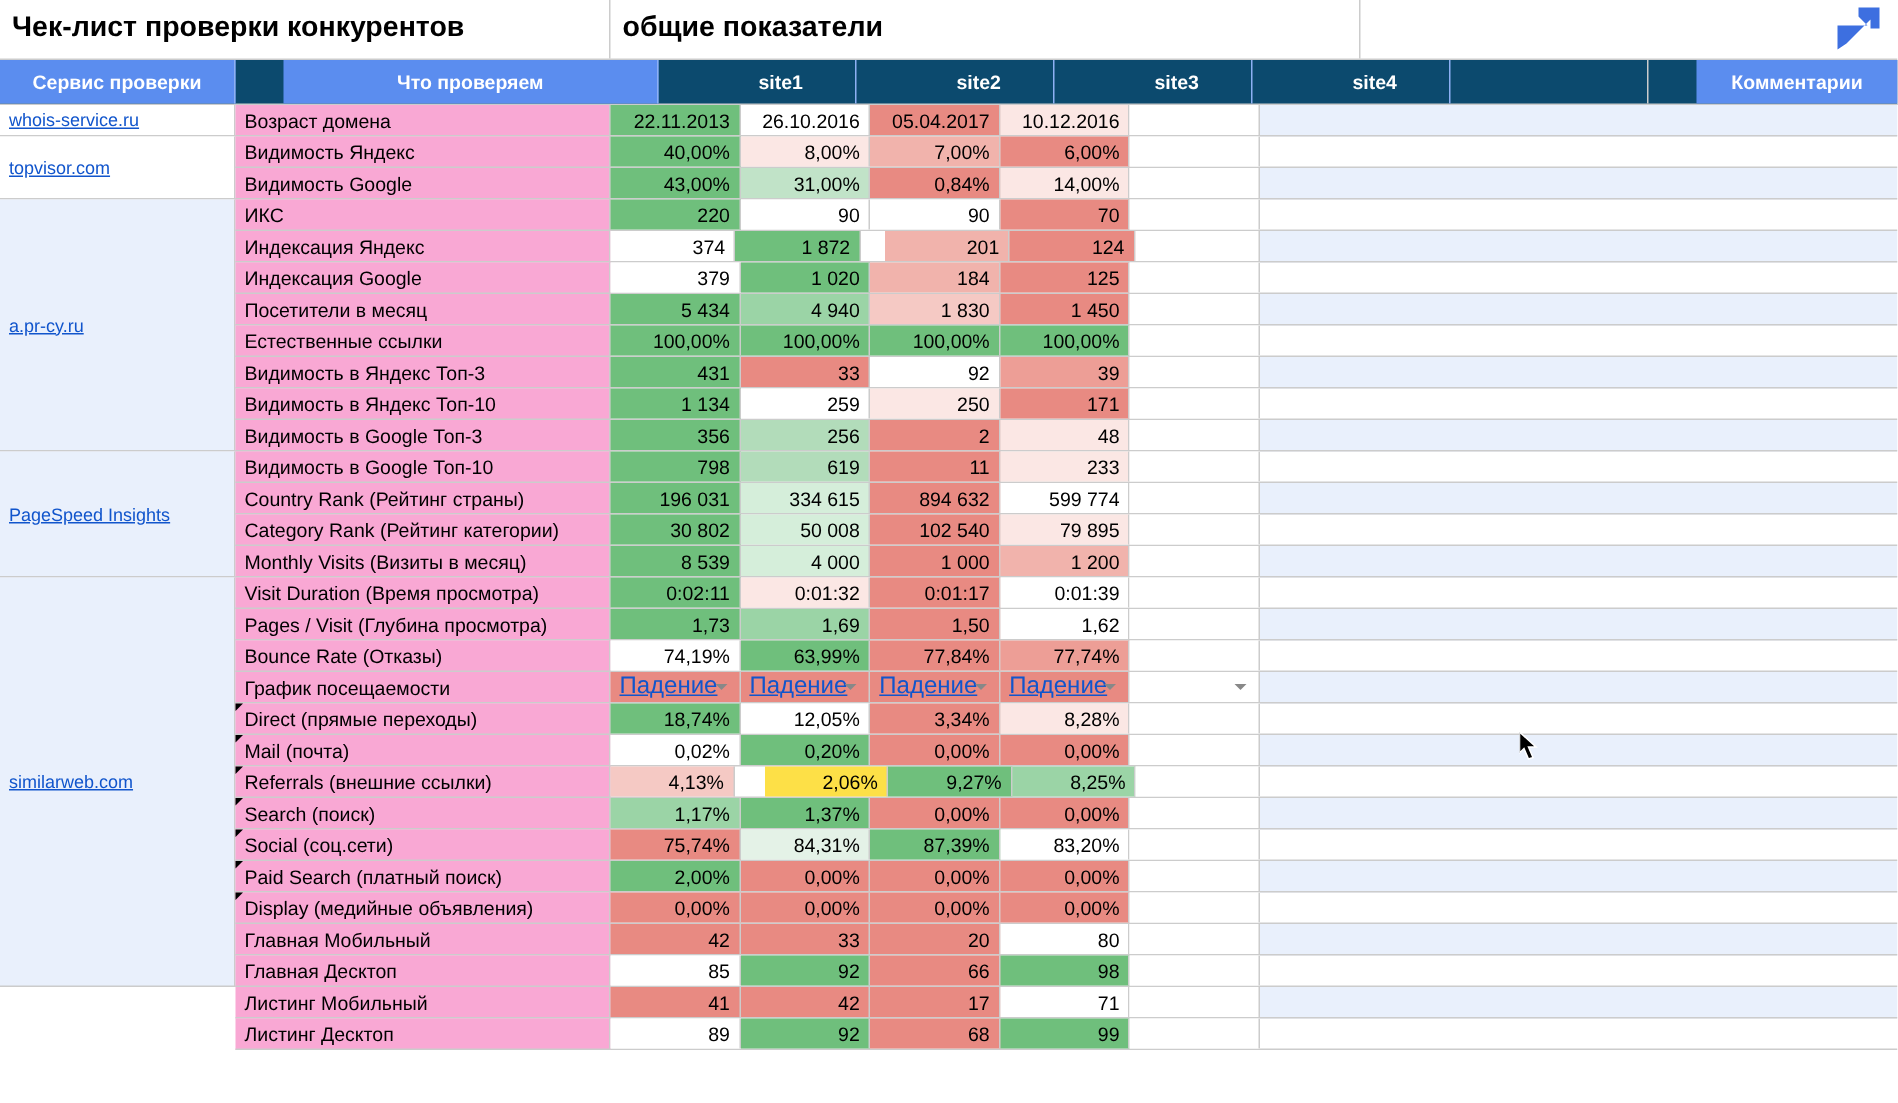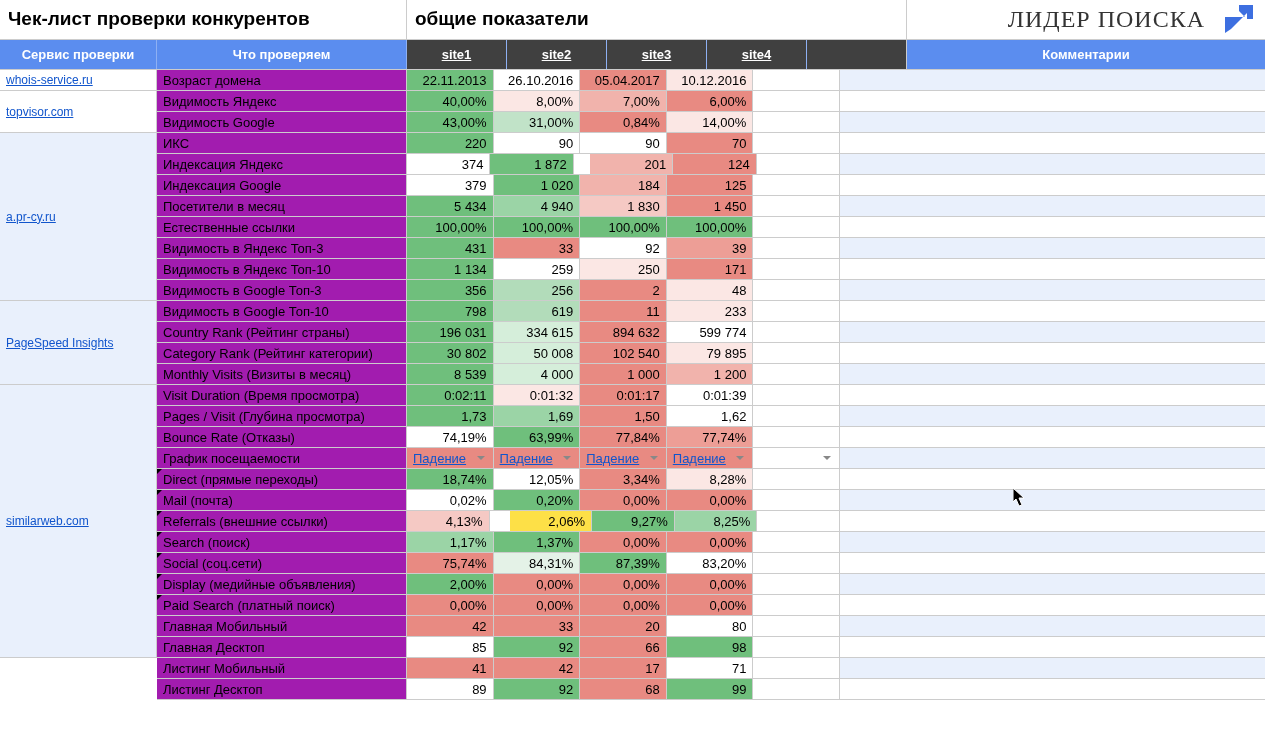--- a/index.html
+++ b/index.html
@@ -2,53 +2,52 @@
 <html><head>
 <meta charset="utf-8">
 <style>
   * { box-sizing: border-box; margin: 0; padding: 0; }
   body { font-family: Arial, sans-serif; font-size: 13px; background: #fff; width: 1265px; }
   .title-row { display: flex; height: 40px; border-bottom: 1px solid #ccc; }
   .title-left { width: 407px; padding: 8px; font-weight: bold; font-size: 19px; border-right: 1px solid #ccc; }
   .title-mid { width: 500px; padding: 8px; font-weight: bold; font-size: 19px; border-right: 1px solid #ccc; }
   .title-right { flex: 1; display: flex; align-items: center; justify-content: flex-end; padding-right: 10px; font-size: 24px; font-family: Georgia, serif; color: #333; }
   .title-right svg { width: 44px; height: 34px; margin-left: 6px; }
-  .header-row { display: flex; background: #404040; color: #fff; font-weight: bold; border-bottom: 1px solid #ccc; }
+  .header-row { display: flex; background: #0c4a6e; color: #fff; font-weight: bold; border-bottom: 1px solid #ccc; gap: 32px; }
   .header-row .col-service { width: 157px; text-align: center; padding: 7px 4px; border-right: 1px solid #8eb0f3; background: #5b8def; }
   .header-row .col-param { width: 250px; text-align: center; padding: 7px 4px; border-right: 1px solid #8eb0f3; background: #5b8def; }
-  .header-row .col-site { width: 100px; text-align: center; padding: 7px 4px; border-right: 1px solid #8eb0f3; text-decoration: underline; }
+  .header-row .col-site { width: 100px; text-align: center; padding: 7px 4px; border-right: 1px solid #8eb0f3; }
   .header-row .col-empty { width: 100px; border-right: 1px solid #ccc; }
   .header-row .col-comments { flex: 1; text-align: center; padding: 7px 4px; background: #5b8def; }
   .body-wrap { display: flex; }
   .col-services-body { width: 157px; }
   .col-params-body { width: 250px; }
   .col-sites-body { width: 433px; }
   .col-comments-body { flex: 1; }
   .service-block { border-right: 1px solid #ccc; border-bottom: 1px solid #ccc; padding: 4px 6px; font-size: 12px; background: #e9f0fc; display: flex; align-items: center; }
   .service-block a { color: #1155cc; }
-  .param-cell { height: 21px; padding: 2px 6px; border-right: 1px solid #ccc; border-bottom: 1px solid #ccc; font-size: 13px; background: #a21caf; display: flex; align-items: center; white-space: nowrap; }
+  .param-cell { height: 21px; padding: 2px 6px; border-right: 1px solid #ccc; border-bottom: 1px solid #ccc; font-size: 13px; background: #f9a8d4; display: flex; align-items: center; white-space: nowrap; }
   .data-row { display: flex; height: 21px; border-bottom: 1px solid #ccc; }
   .data-cell { width: 100px; text-align: right; padding: 2px 6px; border-right: 1px solid #ccc; font-size: 13px; display: flex; align-items: center; justify-content: flex-end; position: relative; }
   .dropdown-cell { justify-content: flex-start; }
-  .dropdown-cell a { color: #1155cc; text-decoration: underline; font-size: 13px; }
+  .dropdown-cell a { color: #1155cc; text-decoration: underline; font-size: 16px; }
   .dropdown-cell::after { content: ''; border-left: 4px solid transparent; border-right: 4px solid transparent; border-top: 4px solid #888; position: absolute; right: 8px; top: 8px; }
   .comment-cell { height: 21px; border-bottom: 1px solid #ccc; }
   .comment-cell.stripe { background: #e9f0fc; }
   .note-tl::before { content:''; position:absolute; top:0; left:0; border-left:5px solid #000; border-bottom:5px solid transparent; }
   .cursor { position: absolute; left: 1013px; top: 488px; pointer-events: none; }
   .cursor svg { width: 14px; height: 20px; }
 </style>
 </head>
 <body>
 
 <div class="title-row">
   <div class="title-left">Чек-лист проверки конкурентов</div>
   <div class="title-mid">общие показатели</div>
   <div class="title-right">
-    <span style="letter-spacing:1px; text-transform:uppercase; font-variant:small-caps;">Лидер Поиска</span>
     <svg viewBox="0 0 44 34">
       <path d="M14 30 L14 14 L34 14 L28 8 L28 2 L42 2 L42 16 L36 16 L36 10 L20 26 Z" fill="#3d6fe0"></path>
     </svg>
   </div>
 </div>
 
 <div class="header-row">
   <div class="col-service">Сервис проверки</div>
   <div class="col-param">Что проверяем</div>
   <div class="col-site">site1</div>
@@ -95,22 +94,22 @@
       <div class="param-cell" style="position: relative;">Monthly Visits (Визиты в месяц)</div>
       <div class="param-cell" style="position: relative;">Visit Duration (Время просмотра)</div>
       <div class="param-cell" style="position: relative;">Pages / Visit (Глубина просмотра)</div>
       <div class="param-cell" style="position: relative;">Bounce Rate (Отказы)</div>
       <div class="param-cell" style="position: relative;">График посещаемости</div>
       <div class="param-cell note-tl" style="position: relative;">Direct (прямые переходы)</div>
       <div class="param-cell note-tl" style="position: relative;">Mail (почта)</div>
       <div class="param-cell note-tl" style="position: relative;">Referrals (внешние ссылки)</div>
       <div class="param-cell note-tl" style="position: relative;">Search (поиск)</div>
       <div class="param-cell note-tl" style="position: relative;">Social (соц.сети)</div>
+      <div class="param-cell note-tl" style="position: relative;">Paid Search (платный поиск)</div>
       <div class="param-cell note-tl" style="position: relative;">Display (медийные объявления)</div>
-      <div class="param-cell note-tl" style="position: relative;">Paid Search (платный поиск)</div>
       <div class="param-cell" style="position: relative;">Главная Мобильный</div>
       <div class="param-cell" style="position: relative;">Главная Десктоп</div>
       <div class="param-cell" style="position: relative;">Листинг Мобильный</div>
       <div class="param-cell" style="position: relative;">Листинг Десктоп</div>
     </div>
   <div class="col-sites-body" id="sites-col">
       <div class="data-row">
         <div class="data-cell" style="background: rgb(111, 191, 124);">22.11.2013</div>
         <div class="data-cell" style="background: rgb(255, 255, 255);">26.10.2016</div>
         <div class="data-cell" style="background: rgb(232, 138, 130);">05.04.2017</div>

